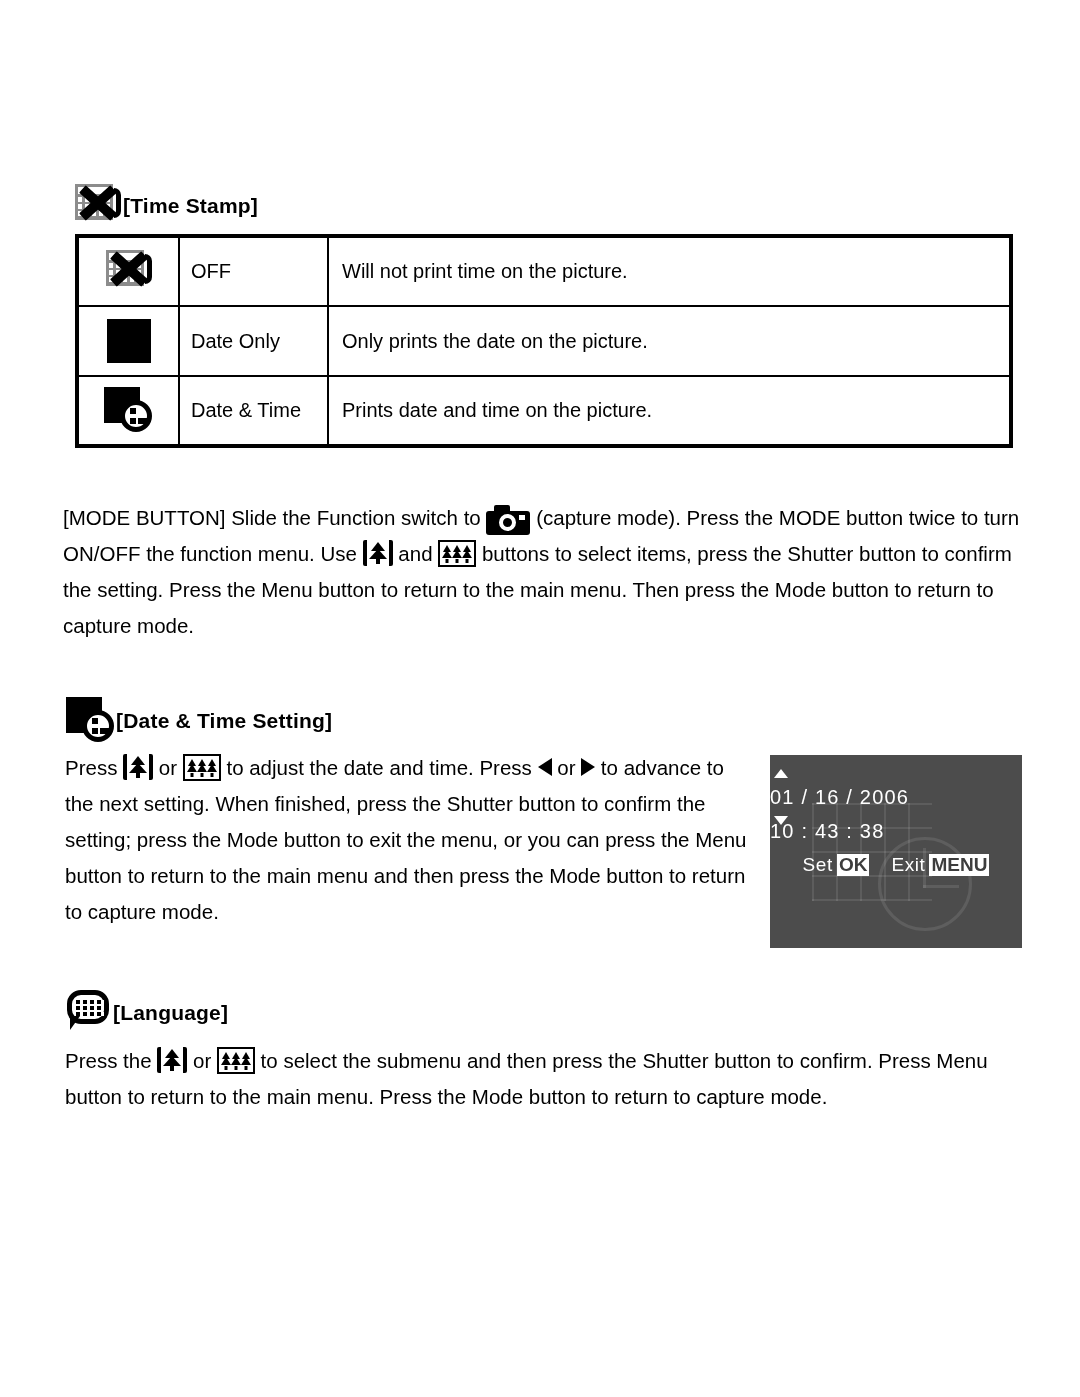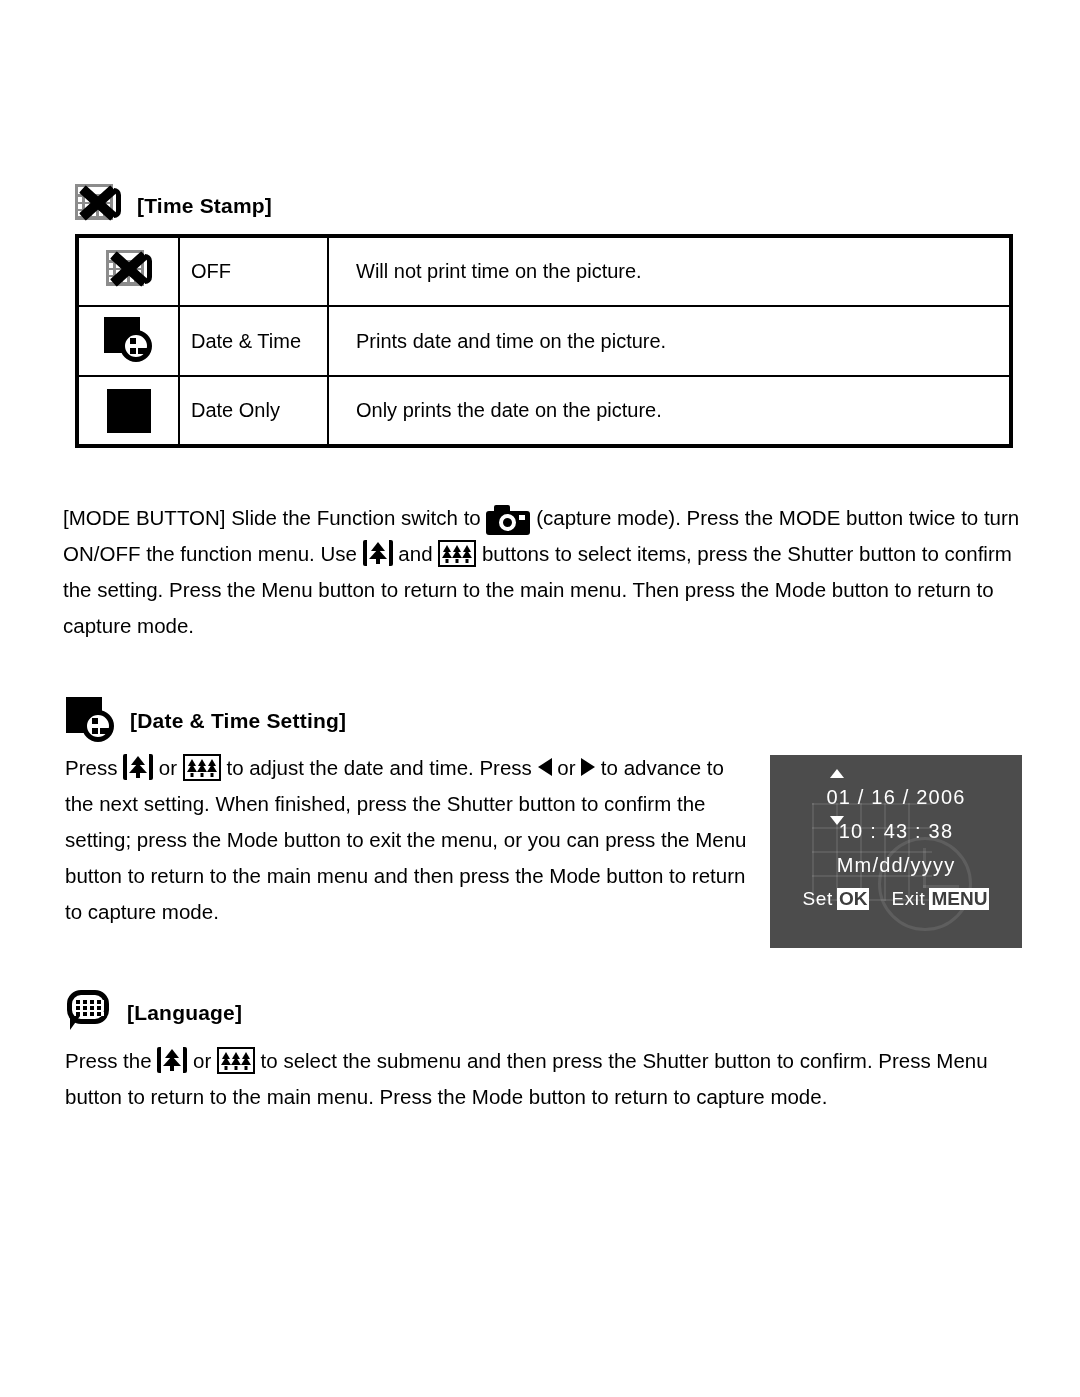--- a/index.html
+++ b/index.html
@@ -142,21 +142,21 @@
   }
 
   
   .ico-tree3 {
     width: 38px; height: 27px; position: relative; vertical-align: -6px;
     border: 2px solid #000; background: #fff;
   }
 
   
   .sec-head {
-    position: absolute; display: flex; align-items: center; gap: 14px;
+    position: absolute; display: flex; align-items: center; 
   }
   .sec-head .lbl {
     font-size: 21px; font-weight: bold; letter-spacing: .2px;
   }
 
   
   .tbl {
     position: absolute;
     left: 75px; top: 234px; width: 938px;
     border: 4px solid #000;
@@ -164,21 +164,21 @@
     background: #fff;
   }
   .tbl td {
     border: 2px solid #000;
     padding: 0;
     vertical-align: middle;
     font-size: 20px;
   }
   .tbl td.c-ico { width: 102px; text-align: center; height: 70px; }
   .tbl td.c-name { width: 149px; padding-left: 11px; }
-  .tbl td.c-desc { padding-left: 27px; }
+  .tbl td.c-desc { padding-left: 13px; }
   .tbl td.c-ico .ico { margin: 0 auto; }
 
   
   .para {
     position: absolute;
     font-size: 20.5px;
     line-height: 36px;
     text-align: left;
   }
   .para b { font-weight: normal; }
@@ -201,21 +201,21 @@
   }
   .lcd .wm-clock {
     position: absolute; left: 108px; top: 82px; width: 94px; height: 94px;
     border: 3px solid rgba(255,255,255,.10); border-radius: 50%;
   }
   .lcd .wm-clock:before, .lcd .wm-clock:after {
     content: ""; position: absolute; background: rgba(255,255,255,.10);
   }
   .lcd .wm-clock:before { left: 42px; top: 8px; width: 3px; height: 40px; }
   .lcd .wm-clock:after  { left: 42px; top: 45px; width: 36px; height: 3px; }
-  .lcd .lines { position: relative; z-index: 2; padding-top: 25px; text-align: center; }
+  .lcd .lines { position: relative; z-index: 2; padding-top: 25px; text-align: left; }
   .lcd .l-date, .lcd .l-time, .lcd .l-fmt {
     font-size: 20px; letter-spacing: 1.2px; line-height: 34px;
   }
   .lcd .l-date { position: relative; display: inline-block; }
   .lcd .caret-up, .lcd .caret-dn {
     position: absolute; left: 4px; width: 0; height: 0;
     border-left: 7px solid transparent; border-right: 7px solid transparent;
   }
   .lcd .caret-up { top: -11px; border-bottom: 9px solid #fff; }
   .lcd .caret-dn { bottom: -11px; border-top: 9px solid #fff; }
@@ -278,41 +278,41 @@
             <span class="xmark"></span>
             <span class="xmark2"></span>
             <span class="tail"></span>
           </span>
         </td>
         <td class="c-name">OFF</td>
         <td class="c-desc">Will not print time on the picture.</td>
       </tr>
       <tr>
         <td class="c-ico">
+          <span class="ico ico-cal">
+            <span class="g"></span>
+          </span>
+        </td>
+        <td class="c-name">Date Only</td>
+        <td class="c-desc">Only prints the date on the picture.</td>
+      </tr>
+      <tr>
+        <td class="c-ico">
           <span class="ico ico-calclock">
             <span class="cl-cal"><span class="g"></span></span>
             <span class="cl-clock">
                 <i class="d1"></i>
                 <i class="d2"></i>
                 <i class="d3"></i>
               </span>
           </span>
         </td>
         <td class="c-name">Date &amp; Time</td>
         <td class="c-desc">Prints date and time on the picture.</td>
       </tr>
-      <tr>
-        <td class="c-ico">
-          <span class="ico ico-cal">
-            <span class="g"></span>
-          </span>
-        </td>
-        <td class="c-name">Date Only</td>
-        <td class="c-desc">Only prints the date on the picture.</td>
-      </tr>
     </tbody>
   </table>
 
   <div class="para" style="left:63px; top:500px; width:958px;">
     <b>[MODE BUTTON]</b><span> Slide the </span><b>Function</b><span> switch to </span><span class="ico ico-camera"><span class="body"></span><span class="hump"></span><span class="lens"></span><span class="flash"></span></span><span> (capture mode). Press the </span><b>MODE</b><span> button twice to turn ON/OFF the function menu. Use </span><span class="ico ico-tree1"><span class="br l"></span><span class="br r"></span><span class="pine" style="left:7px; top:3px; width:16px; height:22px;">
           <i style="top:0; border-width:0 7px 9px 7px;"></i>
           <i style="top:7px; border-width:0 9px 10px 9px;"></i>
           <span class="trunk" style="width:4px; height:6px;"></span>
         </span></span><span> and </span><span class="ico ico-tree3"><span class="pine" style="left:2px; top:3px; width:10px; height:18px;">
           <i style="top:0; border-width:0 4px 7px 4px;"></i>
@@ -366,21 +366,20 @@
     <span class="wm-clock"></span>
     <div class="lines">
       <div>
         <span class="l-date">
           <i class="caret-up"></i>
           <span>01 / 16 / 2006</span>
           <i class="caret-dn"></i>
         </span>
       </div>
       <div class="l-time">10 : 43 : 38</div>
-      <div class="l-fmt">Mm/dd/yyyy</div>
       <div class="l-foot">
         <span>Set</span>
         <span class="badge">OK</span>
         <span class="gap"></span>
         <span>Exit</span>
         <span class="badge">MENU</span>
       </div>
     </div>
   </div>
 

